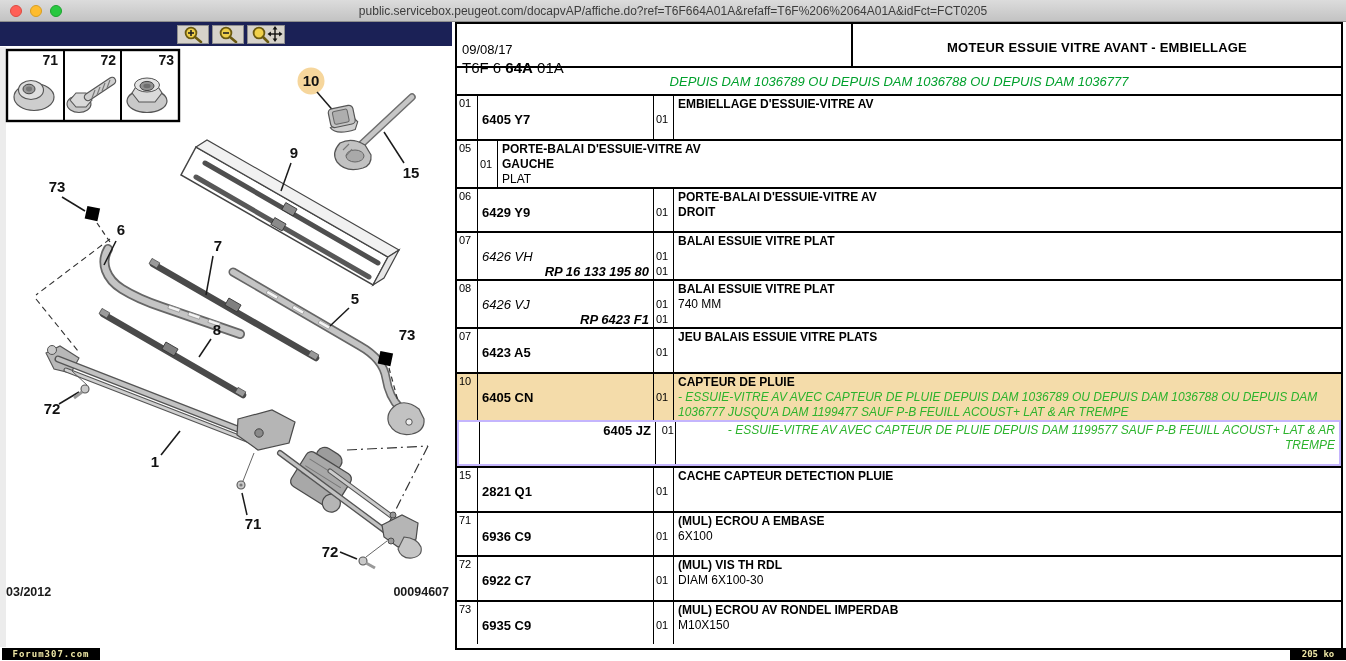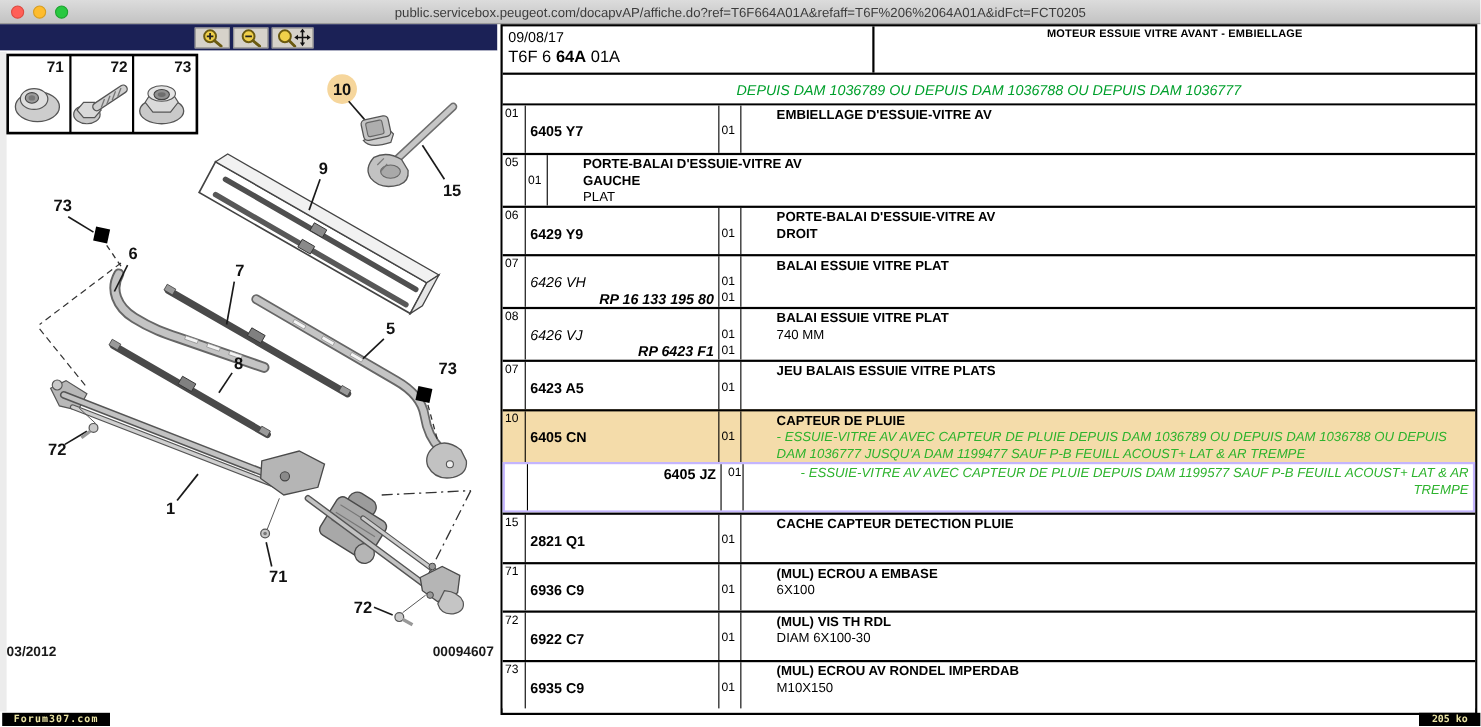--- a/index.html
+++ b/index.html
@@ -23,37 +23,37 @@
     display:flex; align-items:center; justify-content:center; cursor:pointer; }
   .zbtn:first-of-type { margin-left:177px; }
   .zbtn.wide { width:38px; }
 
   
   .diagram { position:absolute; left:0; top:46px; width:452px; height:601px; background:#fff; }
 
   
   .ptable { position:absolute; left:455px; top:22px; width:888px; height:628px; border:2px solid #000; background:#fff; }
   .thead { height:44px; display:flex; border-bottom:2px solid #000; }
-  .thead .datecell { width:338px; border-right:2px solid #000; padding:2px 5px; }
+  .thead .datecell { width:396px; border-right:2px solid #000; padding:18px 5px; }
   .thead .date { font-size:13px; line-height:16px; }
   .thead .refline2 { font-size:15px; line-height:19px; }
   .thead .refline2 b { font-weight:bold; }
-  .thead .titlecell { flex:1; display:flex; align-items:flex-start; justify-content:center; padding-top:2px;
-    font-size:10px; font-weight:bold; letter-spacing:.2px; }
+  .thead .titlecell { flex:1; display:flex; align-items:flex-start; justify-content:center; padding-top:16px;
+    font-size:13px; font-weight:bold; letter-spacing:.2px; }
   .banner { height:28px; border-bottom:2px solid #000; display:flex; align-items:center; justify-content:center;
     color:#00a02c; font-style:italic; font-size:13px; }
   .rows { height:548px; display:flex; flex-direction:column; }
   .prow { flex:1; display:flex; border-top:2px solid #000; background:#fff; }
   .prow:first-child { border-top:none; }
   .prow.hl { background:#f4dcaa; }
   .prow.sel { border:2px solid #c4b5fd;text-align:right; }
   .pcol-index { width:21px; border-right:1px solid #000; font-size:11px; line-height:13px; padding:1px 1px 0 2px; }
   .pcol-ref { width:176px; border-right:1px solid #000; padding:1px 4px 0 4px; }
   .pcol-qty { width:20px; border-right:1px solid #000; padding:1px 1px 0 2px; }
-  .pcol-desc { flex:1; padding:1px 4px 0 4px;margin-left:28px; }
+  .pcol-desc { flex:1; padding:1px 4px 0 4px; }
   .spacer { height:15px; }
   .refline { font-size:13px; font-weight:bold; line-height:15px; white-space:nowrap; }
   .refline.it { font-weight:normal; font-style:italic; }
   .refline.rp { font-weight:bold; font-style:italic; text-align:right; }
   .qtyline { font-size:11px; line-height:15px; }
   .descline { font-size:12px; line-height:15px; }
   .descline.bd { font-weight:bold; }
   .descline.gr { color:#2db32d; font-style:italic; }
 
   

